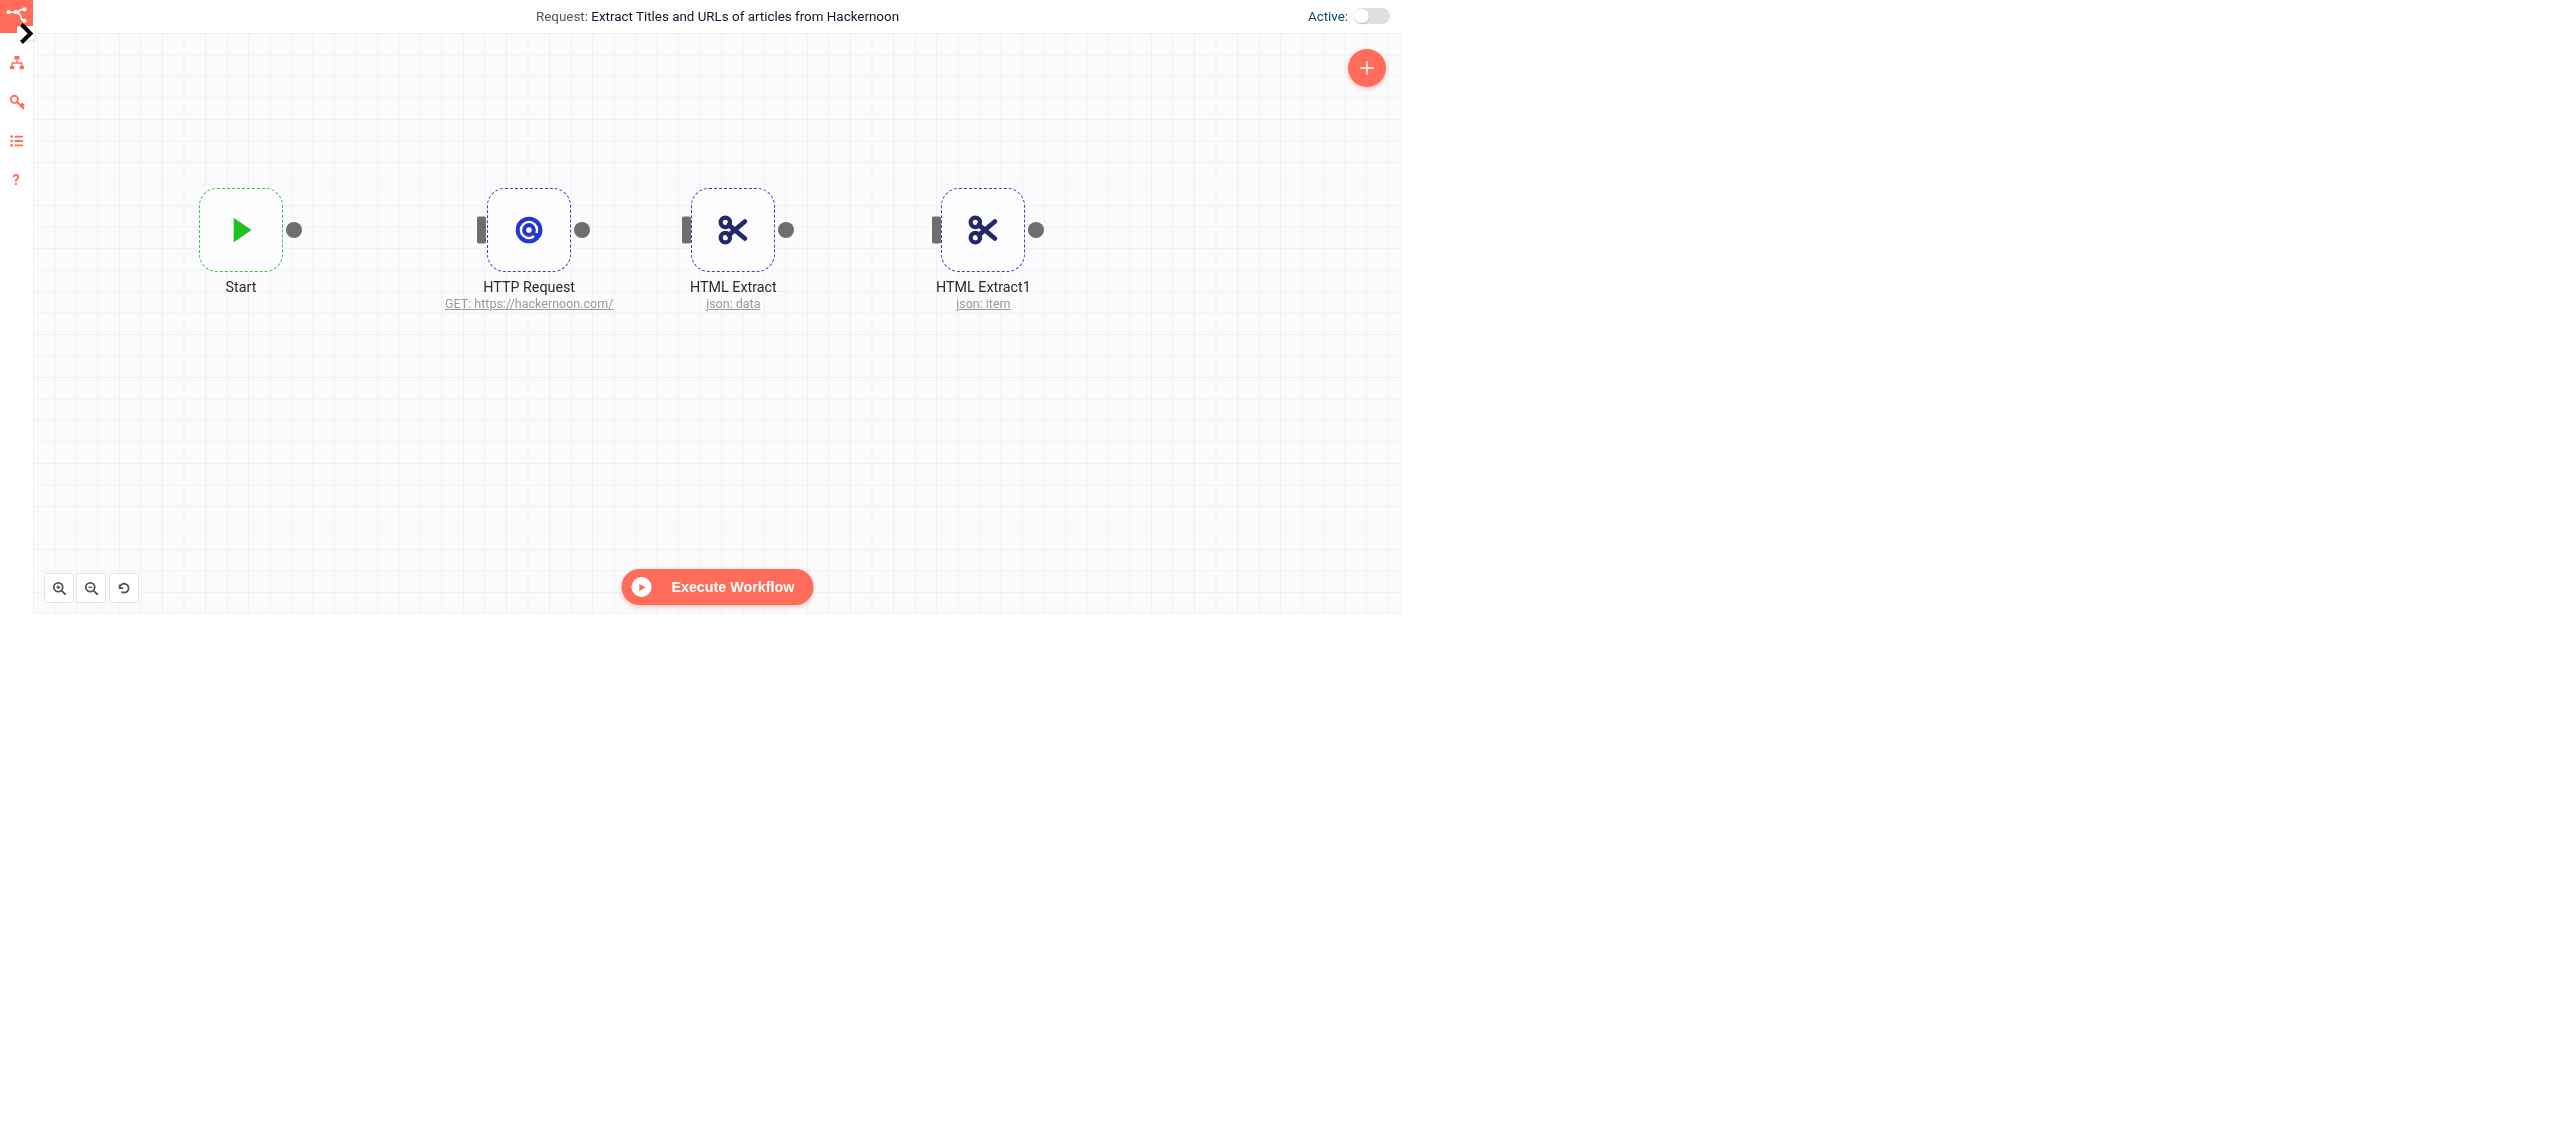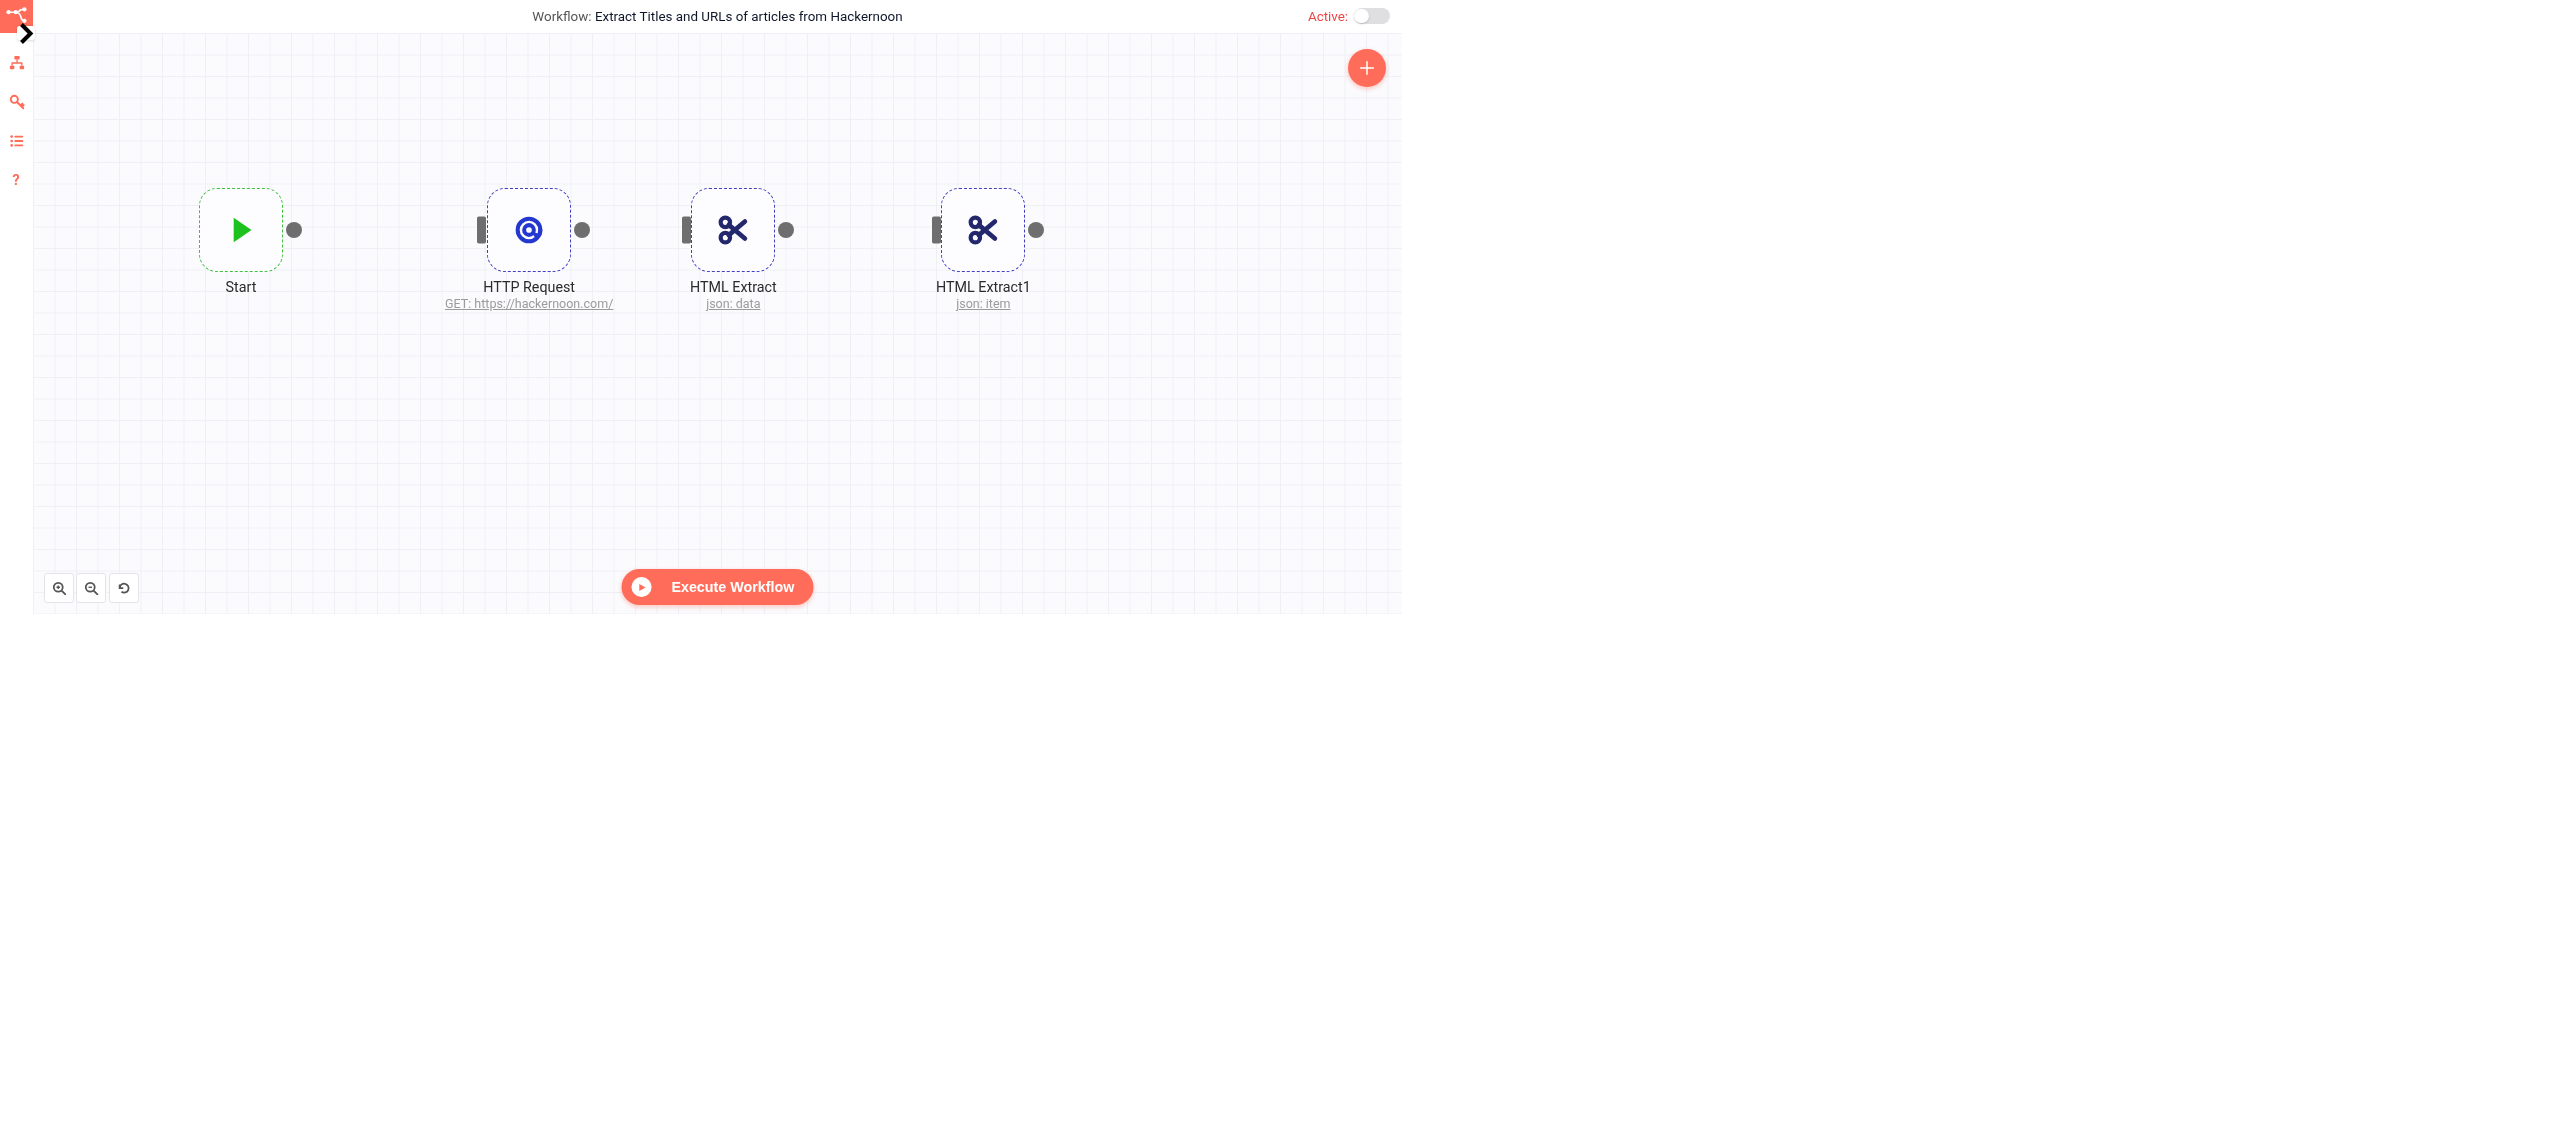--- a/index.html
+++ b/index.html
@@ -11,21 +11,21 @@
 .logo-box { width: 33px; height: 33px; background: #ff6d5a; display: flex; align-items: center; justify-content: center; position: relative; }
 .logo-box svg { width: 23px; height: 23px; }
 .expand-tab { position: absolute; bottom: -7.2px; right: -1.8px; width: 18px; height: 14.3px; background: #fff; border-radius: 2.7px; display: flex; align-items: center; justify-content: center; box-shadow: 0 0.9px 2.7px rgba(0,0,0,0.15); }
 .sidebar-icons { display: flex; flex-direction: column; align-items: center; gap: 23px; margin-top: 21.5px; }
 .sidebar-icon { width: 16px; height: 16px; display: flex; align-items: center; justify-content: center; cursor: pointer; color: #ff6d5a; }
 
 .main { flex: 1; display: flex; flex-direction: column; }
 .topbar { height: 33px; background: #fff; display: flex; align-items: center; justify-content: center; position: relative; border-bottom: 0.9px solid transparent; }
 .title-wrap { font-size: 13.4px; font-weight: 400; color: #555; }
 .title-name { color: #0f172a; }
-.active-wrap { position: absolute; right: 12.5px; display: flex; align-items: center; gap: 5.4px; font-size: 13.4px; color: #ef4444; }
+.active-wrap { position: absolute; right: 12.5px; display: flex; align-items: center; gap: 5.4px; font-size: 13.4px; color: #0c4a6e; }
 .toggle { width: 36px; height: 16px; background: #dfdfe2; border-radius: 9px; position: relative; cursor: pointer; }
 .toggle .knob { position: absolute; width: 14.3px; height: 14.3px; background: #fff; border-radius: 50%; top: 0.9px; left: 0.9px; box-shadow: 0 0.9px 1.8px rgba(0,0,0,0.2); }
 
 .canvas { flex: 1; background: #fbfbfe; position: relative; overflow: hidden; }
 .grid-bg { position: absolute; inset: 0;
   background-image: linear-gradient(#eef0f5 0.9px, transparent 0.9px), linear-gradient(90deg, #eef0f5 0.9px, transparent 0.9px);
   background-size: 21.5px 21.5px;
 }
 
 .add-btn { position: absolute; top: 16px; right: 16px; width: 38px; height: 38px; border-radius: 50%; background: #ff6d5a; display: flex; align-items: center; justify-content: center; cursor: pointer; box-shadow: 0 1.8px 5.4px rgba(255,109,90,0.4); }
@@ -101,21 +101,21 @@
         <svg width="14.3" height="14.3" viewBox="0 0 16 16">
           <text x="8" y="14" text-anchor="middle" font-size="16" font-weight="700" fill="#ff6d5a">?</text>
         </svg>
       </div>
     </div>
   </div>
 
   <div class="main">
     <div class="topbar">
       <div class="title-wrap">
-        <span>Workflow: </span><span class="title-name">Extract Titles and URLs of articles from Hackernoon</span>
+        <span>Request: </span><span class="title-name">Extract Titles and URLs of articles from Hackernoon</span>
       </div>
       <div class="active-wrap">
         <span>Active:</span>
         <div class="toggle">
             <div class="knob"></div>
           </div>
       </div>
     </div>
 
     <div class="canvas">

